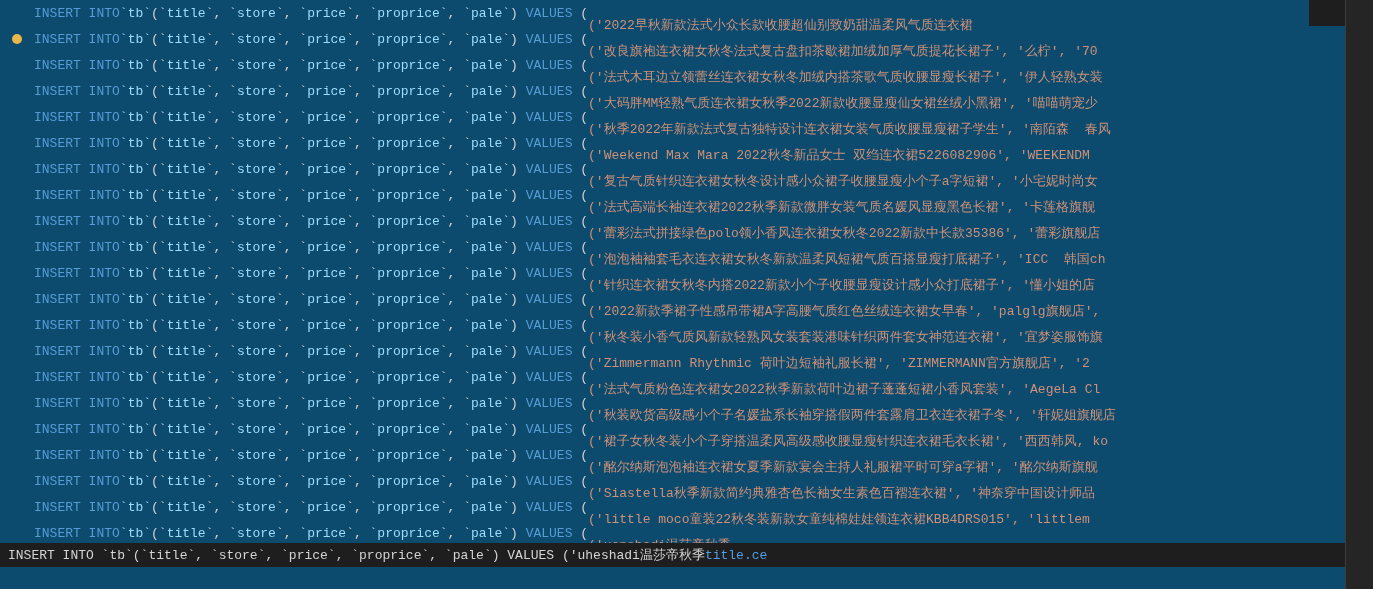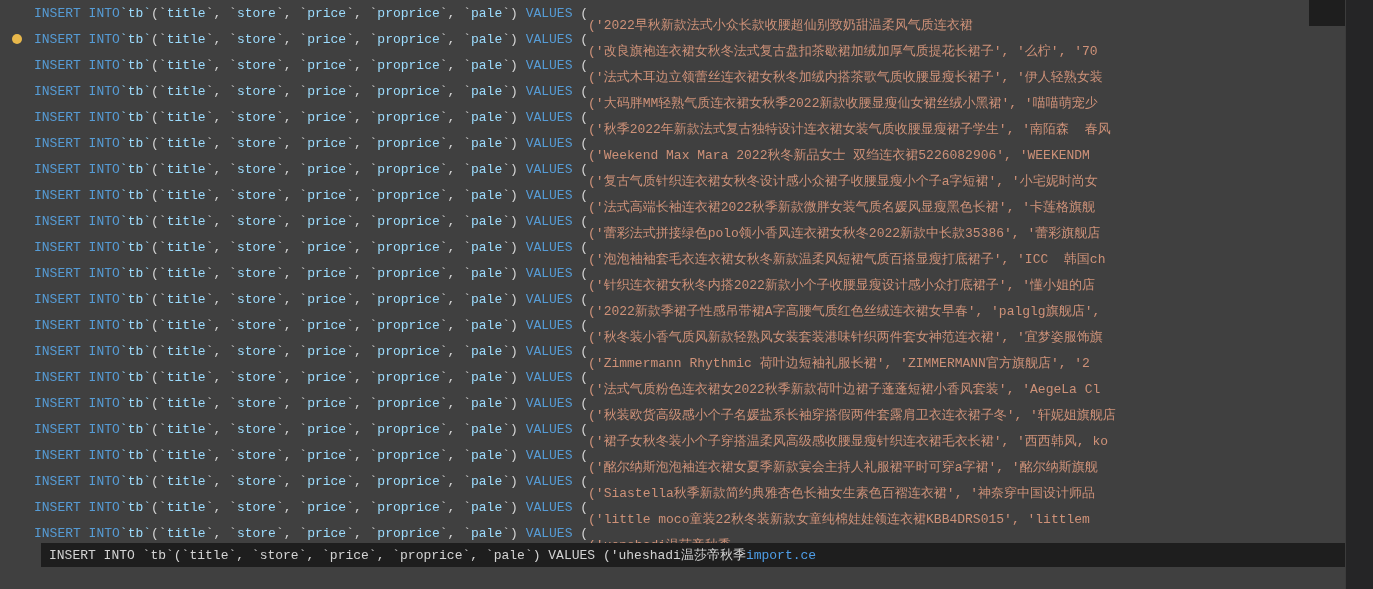--- a/index.html
+++ b/index.html
@@ -14,21 +14,21 @@
       font-size: 13px;
       overflow: hidden;
       width: 1373px;
       height: 589px;
       position: relative;
     }
 
     #editor-container {
       width: 100%;
       height: 100%;
-      background-color: #404040;
+      background-color: #0c4a6e;
       overflow: hidden;
       position: relative;
     }
 
     .line-container {
       display: flex;
       flex-direction: column;
       padding-left: 0;
       position: relative;
     }
@@ -127,21 +127,20 @@
     #bottom-hint {
       position: absolute;
       bottom: 22px;
       left: 0;
       right: 28px;
       height: 24px;
       background-color: #1e1e1e;
       display: flex;
       align-items: center;
       padding-left: 8px;
-      margin-left: 41px;
     }
 
     .hint-text {
       color: #d4d4d4;
       font-size: 13px;
       white-space: pre;
     }
 
     .hint-link {
       color: #4e9ee8;
@@ -243,19 +242,19 @@
         <span class="code-text"><span class="kw-insert">INSERT INTO</span> <span class="backtick-name">`tb`</span><span class="tick">(`</span><span class="backtick-name">title</span>`, `<span class="backtick-name">store</span>`, `<span class="backtick-name">price</span>`, `<span class="backtick-name">proprice</span>`, `<span class="backtick-name">pale</span>`) <span class="kw-values">VALUES</span> (<span class="string-val">('little moco童装22秋冬装新款女童纯棉娃娃领连衣裙KBB4DRS015', 'littlem</span></span>
       </div>
       <div class="code-line">
         <div class="gutter"></div>
         <span class="code-text"><span class="kw-insert">INSERT INTO</span> <span class="backtick-name">`tb`</span><span class="tick">(`</span><span class="backtick-name">title</span>`, `<span class="backtick-name">store</span>`, `<span class="backtick-name">price</span>`, `<span class="backtick-name">proprice</span>`, `<span class="backtick-name">pale</span>`) <span class="kw-values">VALUES</span> (<span class="string-val">('uenshadi温莎帝秋季</span></span>
       </div>
     </div>
 
   <div id="bottom-hint">
     <span class="hint-text">INSERT INTO `tb`(`title`, `store`, `price`, `proprice`, `pale`) VALUES ('uheshadi温莎帝秋季</span>
-    <span class="hint-link">import.ce</span>
+    <span class="hint-link">title.ce</span>
   </div>
 
   <div id="right-toolbar">
   </div>
 
 </div>
 
 </body></html>

